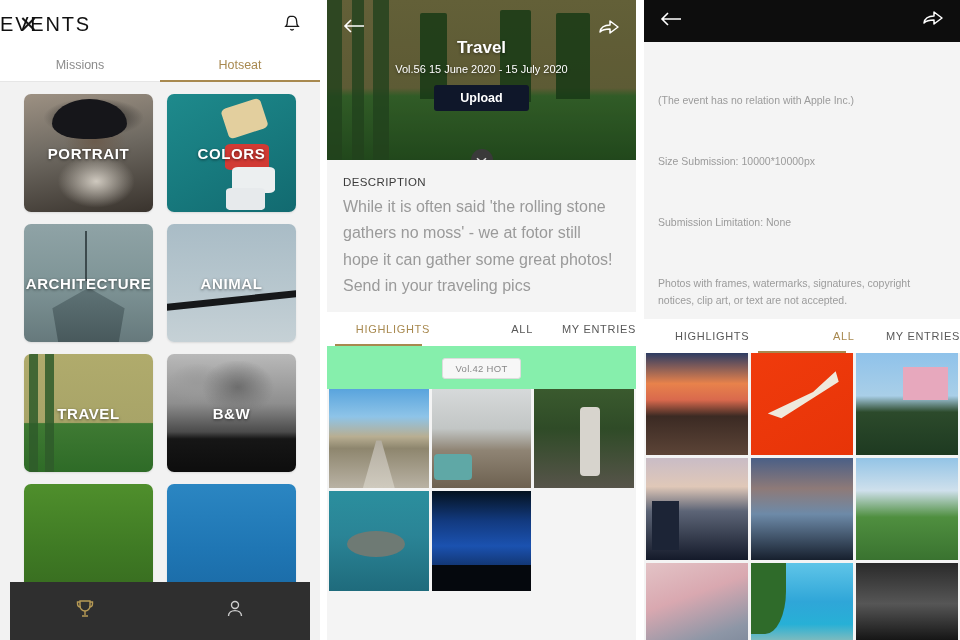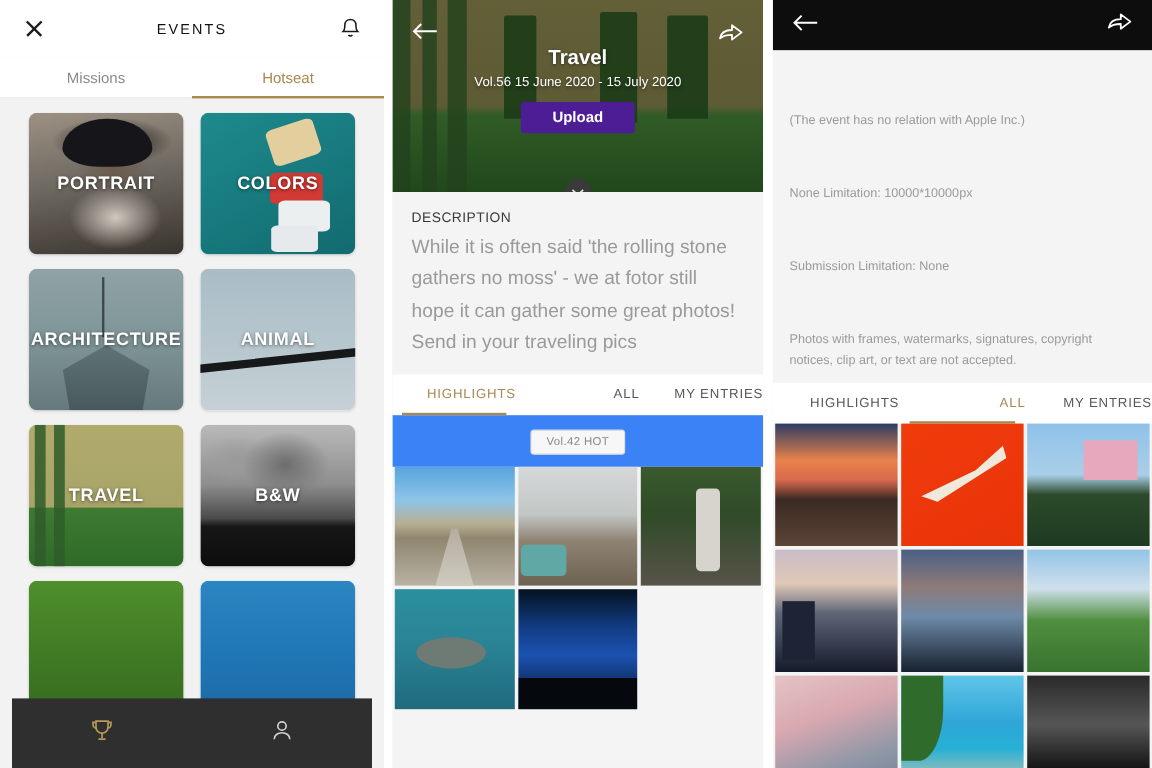--- a/index.html
+++ b/index.html
@@ -25,22 +25,22 @@
     padding:0 18px; position:relative;
   }
   .ev-close { width:22px; height:22px; position:relative; cursor:pointer; }
   .ev-close::before, .ev-close::after {
     content:""; position:absolute; left:2px; top:10px; width:17px; height:1.6px;
     background:#1a1a1a;
   }
   .ev-close::before { transform:rotate(45deg); }
   .ev-close::after  { transform:rotate(-45deg); }
   .ev-title {
-    position:absolute; left:0; right:0; text-align:center;
-    font-size:12px; letter-spacing:1.8px; color:#101010; font-weight:400;
+    position:absolute; left:0; right:0; text-align:left;
+    font-size:20px; letter-spacing:1.8px; color:#101010; font-weight:400;
     pointer-events:none;
   }
   .ev-bell { margin-left:auto; width:20px; height:22px; position:relative; cursor:pointer; }
   .ev-bell svg { display:block; }
 
   .ev-tabs {
     height:34px; background:#fff; display:flex;
     border-bottom:1px solid #e6e6e6; position:relative;
   }
   .ev-tab {
@@ -146,21 +146,21 @@
   .hero-shade { position:absolute; inset:0; background:rgba(0,0,0,.22); }
   .hero-top { position:absolute; top:18px; left:0; right:0; padding:0 16px; display:flex; }
   .icon-btn { cursor:pointer; }
   .hero-center {
     position:absolute; left:0; right:0; top:38px; text-align:center; color:#fff;
   }
   .hero-title { font-size:17px; font-weight:bold; text-shadow:0 1px 3px rgba(0,0,0,.5); }
   .hero-sub { font-size:11px; margin-top:5px; text-shadow:0 1px 3px rgba(0,0,0,.5); }
   .upload-btn {
     display:inline-block; margin-top:10px; padding:6px 26px; border-radius:3px;
-    background:#4c1d95; color:#fff; font-size:12.5px; font-weight:bold; cursor:pointer;
+    background:#0f172a; color:#fff; font-size:12.5px; font-weight:bold; cursor:pointer;
   }
   .chev-circle {
     position:absolute; left:50%; bottom:-11px; transform:translateX(-50%);
     width:22px; height:22px; border-radius:50%; background:#3a3a3a;
     display:flex; align-items:center; justify-content:center; cursor:pointer; z-index:5;
   }
 
   .desc { background:#f4f4f4; padding:16px 16px 12px 16px; }
   .desc-h { font-size:11.5px; color:#3b3b3b; letter-spacing:.4px; margin-bottom:6px; }
   .desc-b { font-size:16px; color:#9a9a9a; line-height:1.65; }
@@ -168,21 +168,21 @@
   .tabbar { height:34px; background:#fff; display:flex; }
   .tabbar .tb {
     flex:1; display:flex; align-items:center; justify-content:flex-end;
     font-size:11px; letter-spacing:.7px; color:#585858; cursor:pointer; position:relative;
   }
   .tabbar .tb.active { color:#a8894f; }
   .tabbar .tb.active::after {
     content:""; position:absolute; bottom:0; left:8%; right:8%; height:2px; background:#a8894f;
   }
 
-  .volchip-wrap { padding:12px 0 10px 0; display:flex; justify-content:center; background:#3b82f6; }
+  .volchip-wrap { padding:12px 0 10px 0; display:flex; justify-content:center; background:#86efac; }
   .volchip {
     border:1px solid #dcdcdc; border-radius:3px; background:#f7f7f7;
     font-size:9.5px; color:#888; padding:4px 12px; letter-spacing:.3px; cursor:pointer;
   }
 
   .photo-grid { display:grid; grid-template-columns:repeat(3,1fr); gap:3px; padding:0 2px; }
   .ph { aspect-ratio:1/1; position:relative; overflow:hidden; cursor:pointer; }
 
   
   .p-road { background:linear-gradient(180deg,#59a4dd 0%,#8ec4e8 28%,#b8ae92 48%,#8e866e 60%,#b9b2a4 100%); }
@@ -399,21 +399,21 @@
     </span>
     <span class="icon-btn" style="margin-left:auto">
       <svg width="22" height="20" viewBox="0 0 22 20" fill="none" stroke="#fff" stroke-width="1.5" stroke-linejoin="round">
         <path d="M2 14c1-6 6-7 10-7V3l8 6-8 6v-4c-5 0-8 1-10 3z"></path>
       </svg>
     </span>
   </div>
 
   <div class="rules">
     <p>(The event has no relation with Apple Inc.)</p>
-    <p>None Limitation: 10000*10000px</p>
+    <p>Size Submission: 10000*10000px</p>
     <p>Submission Limitation: None</p>
     <p>Photos with frames, watermarks, signatures, copyright notices, clip art, or text are not accepted.</p>
   </div>
 
   <div class="tabbar">
     <div class="tb">
       <span>HIGHLIGHTS</span>
     </div>
     <div class="tb active">
       <span>ALL</span>

